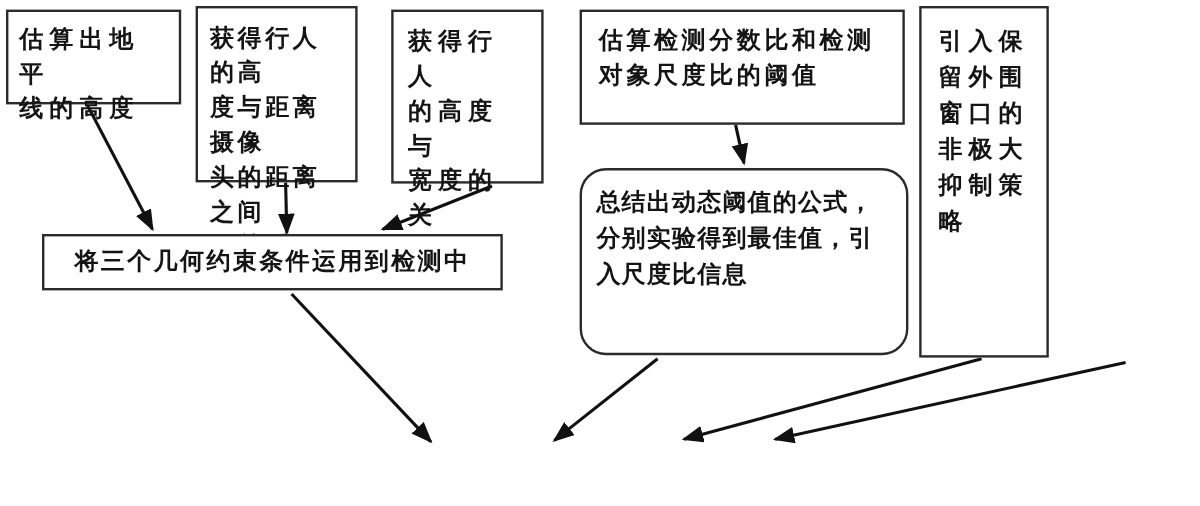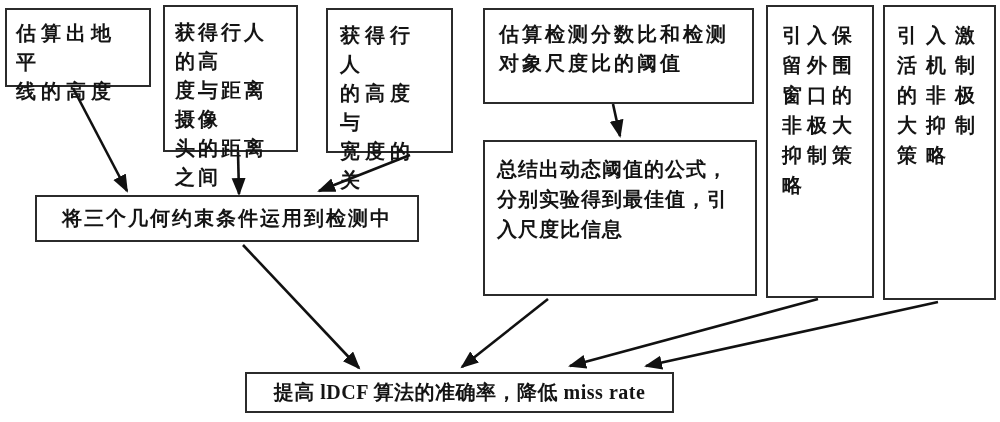--- a/index.html
+++ b/index.html
@@ -38,21 +38,21 @@
     white-space:pre;
   }
   
   #n-estimate_horizon      {left:5px;  top:8px;   width:146px; height:79px;  padding:9px 9px;   letter-spacing:5px;}
   #n-height_distance       {left:163px;top:5px;   width:135px; height:147px; padding:11px 10px; letter-spacing:3px;}
   #n-height_width          {left:326px;top:8px;   width:127px; height:145px; padding:11px 12px; letter-spacing:5px;}
   #n-score_scale_threshold {left:483px;top:8px;   width:271px; height:96px;  padding:10px 14px; letter-spacing:3px;}
   #n-nms_outer_window      {left:766px;top:5px;   width:108px; height:293px; padding:13px 0 0 14px; letter-spacing:5px; line-height:30px;}
   #n-nms_activation        {left:883px;top:5px;   width:113px; height:295px; padding:13px 0 0 12px; letter-spacing:9px; line-height:30px;}
   #n-apply_constraints     {left:35px; top:195px; width:384px; height:47px;  letter-spacing:2px;}
-  #n-dynamic_threshold     {left:483px;top:140px; width:274px; height:156px; padding:12px 12px; letter-spacing:1px; line-height:30px;}
+  #n-dynamic_threshold     {left:483px;top:140px; width:274px; height:156px; padding:12px 12px; letter-spacing:1px; line-height:30px;border-radius:22px;}
   #n-final_goal            {left:245px;top:372px; width:429px; height:41px;  letter-spacing:0.5px;}
 </style>
 </head>
 <body>
 
 <div class="canvas">
 
   <svg class="arrows" viewBox="0 0 1000 422" xmlns="http://www.w3.org/2000/svg">
     <defs>
       <marker id="ah" markerUnits="userSpaceOnUse" markerWidth="20" markerHeight="16" refX="16" refY="7" orient="auto">
@@ -85,27 +85,21 @@
   <div class="node" id="n-score_scale_threshold">估算检测分数比和检测
 对象尺度比的阈值</div>
 
   <div class="node" id="n-nms_outer_window">引入保
 留外围
 窗口的
 非极大
 抑制策
 略</div>
 
-  <div class="node" id="n-nms_activation">引入激
-活机制
-的非极
-大抑制
-策略</div>
 
   <div class="node node--center" id="n-apply_constraints">将三个几何约束条件运用到检测中</div>
 
   <div class="node" id="n-dynamic_threshold">总结出动态阈值的公式，
 分别实验得到最佳值，引
 入尺度比信息</div>
 
-  <div class="node node--center" id="n-final_goal">提高 lDCF 算法的准确率，降低 miss rate</div>
 
 </div>
 
 </body></html>

